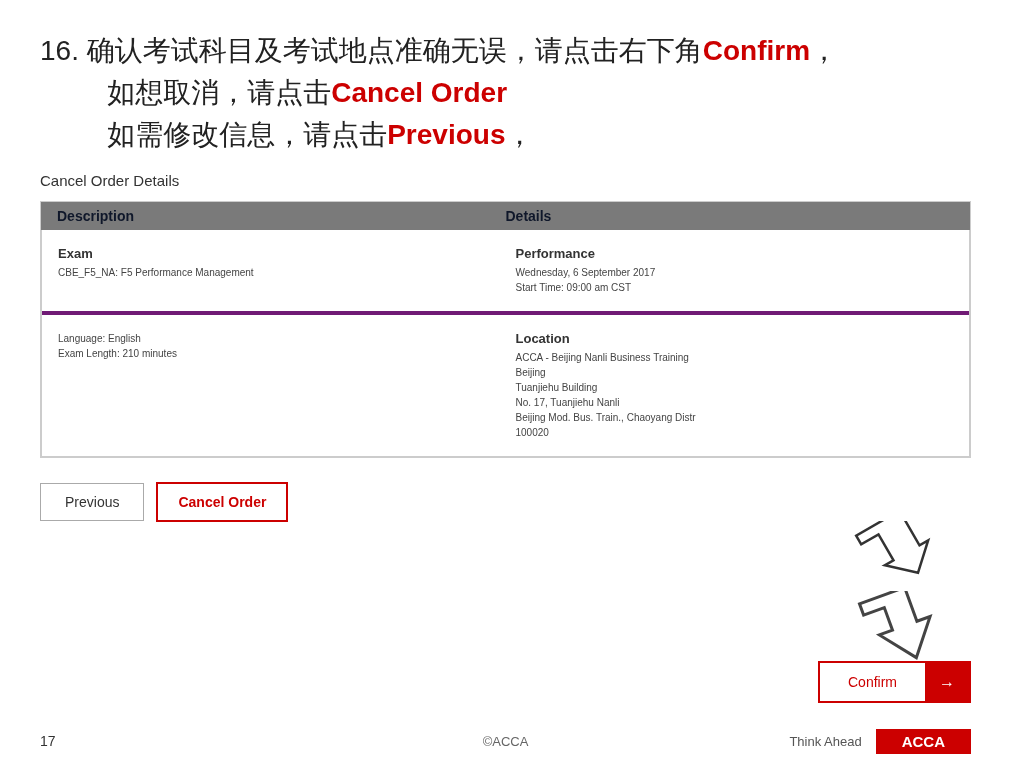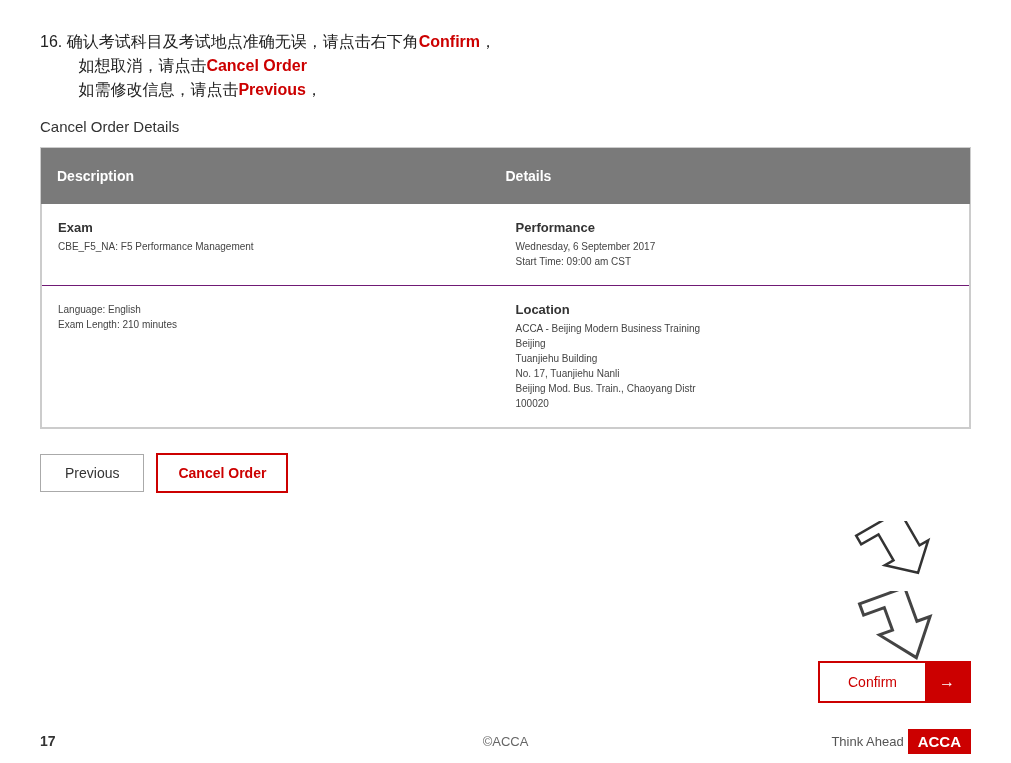--- a/index.html
+++ b/index.html
@@ -16,21 +16,21 @@
 
     .page-content {
       padding: 30px 40px 20px 40px;
     }
 
     .instruction-block {
       margin-bottom: 16px;
     }
 
     .instruction-line {
-      font-size: 16px;
+      font-size: 28px;
       line-height: 1.5;
       color: #222;
     }
 
     .highlight-red {
       color: #cc0000;
       font-weight: bold;
     }
 
     .section-title {
@@ -42,23 +42,23 @@
 
     .order-table {
       width: 100%;
       border: 1px solid #ccc;
       border-collapse: collapse;
       margin-bottom: 24px;
     }
 
     .order-table-header {
       background: #7a7a7a;
-      color: #ffffff;
-      display: flex;
-      padding: 20px 16px;
+      color: #0f172a;
+      display: flex;
+      padding: 6px 16px;
     }
 
     .order-table-header .col-desc {
       flex: 1;
       font-weight: bold;
       font-size: 14px;
     }
 
     .order-table-header .col-details {
       flex: 1;
@@ -67,21 +67,21 @@
     }
 
     .order-table-body {
       border: 1px solid #ccc;
       border-top: none;
     }
 
     .order-table-row {
       display: flex;
       padding: 16px 16px;
-      border-bottom: 1px solid #701a75;
+      border-bottom: 4px solid #701a75;
     }
 
     .order-table-row:last-child {
       border-bottom: none;
     }
 
     .col-left {
       flex: 1;
       padding-right: 20px;
     }
@@ -176,51 +176,51 @@
       right: 0;
       height: 44px;
       display: flex;
       align-items: center;
       padding: 0 40px;
       border-top: none;
     }
 
     .footer-page {
       font-size: 14px;
-      font-weight: bold;
+      font-weight: normal;
       color: #333;
       text-align: right;
     }
 
     .footer-copy {
       position: absolute;
       left: 50%;
       transform: translateX(-50%);
       font-size: 13px;
       color: #666;
     }
 
     .footer-brand {
       margin-left: auto;
       display: flex;
       align-items: center;
-      gap: 4px;
+      gap: 14px;
     }
 
     .footer-think-ahead {
       font-size: 13px;
       color: #555;
     }
 
     .footer-acca-badge {
       background: #cc0000;
       color: #fff;
       font-weight: bold;
       font-size: 15px;
-      padding: 4px 10px;
+      padding: 4px 26px;
     }
 
     
     .arrow-svg {
       display: block;
     }
 
     .no-bottom-border {
       border-bottom: none !important;
     }
@@ -266,21 +266,21 @@
         </div>
       </div>
 
       <div class="order-table-row no-bottom-border">
         <div class="col-left">
           <div class="field-value">Language: English</div>
           <div class="field-value">Exam Length: 210 minutes</div>
         </div>
         <div class="col-right">
           <div class="field-label">Location</div>
-          <div class="field-value">ACCA - Beijing Modern Business Training</div>
+          <div class="field-value">ACCA - Beijing Nanli Business Training</div>
           <div class="field-value">Beijing</div>
           <div class="field-value">Tuanjiehu Building</div>
           <div class="field-value">No. 17, Tuanjiehu Nanli</div>
           <div class="field-value">Beijing Mod. Bus. Train., Chaoyang Distr</div>
           <div class="field-value">100020</div>
         </div>
       </div>
     </div>
   </div>
 

